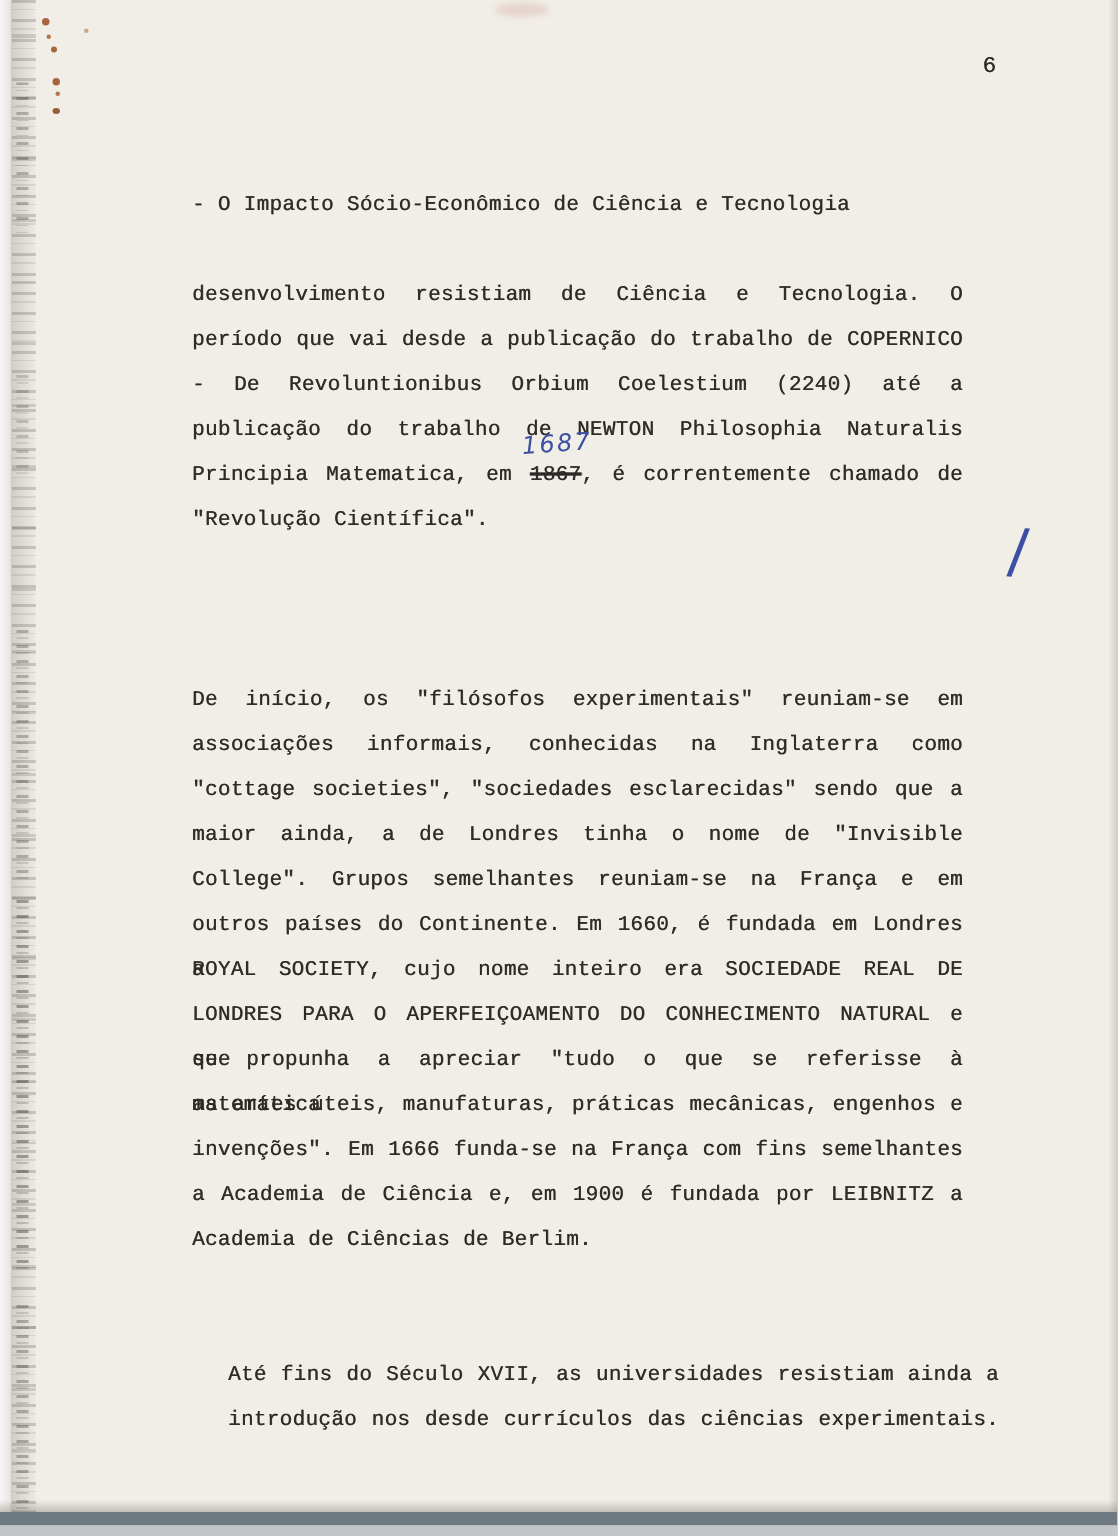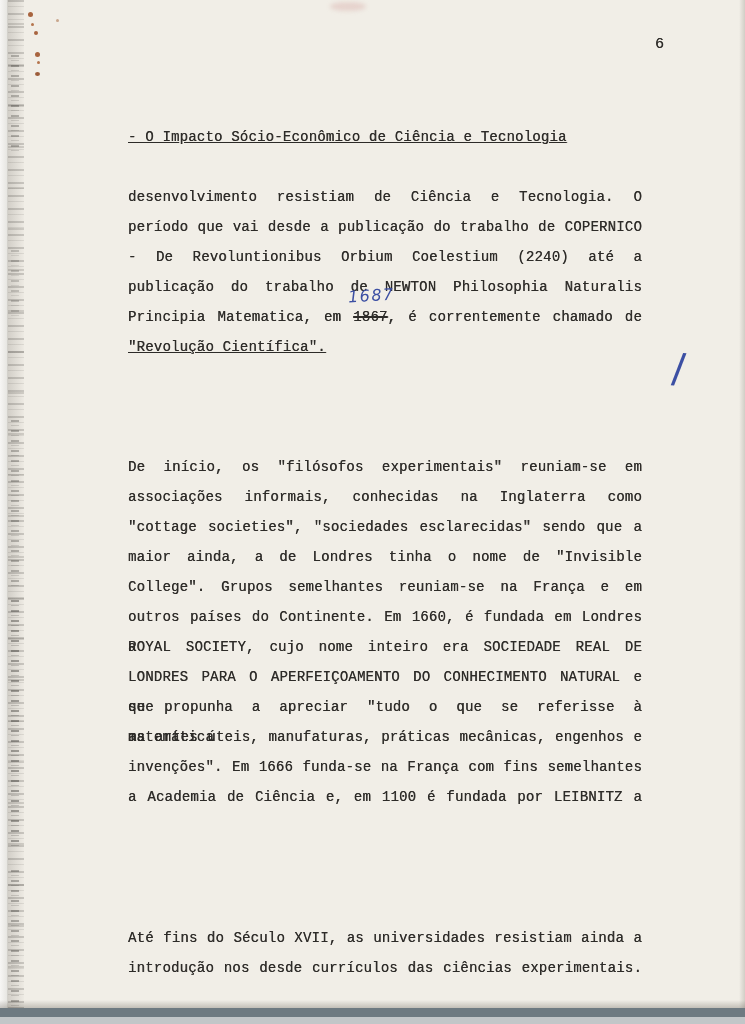--- a/index.html
+++ b/index.html
@@ -61,21 +61,21 @@
   }
   
   .typed {
     position: absolute; left: 128px; width: 514px;
     font-size: 14px; line-height: 30px;
     color: #2d2b28;
     text-shadow: 0.3px 0 0 rgba(45,43,40,0.8);
     letter-spacing: 0.2px;
   }
   .tline  { height: 30px; text-align: justify; text-align-last: justify; white-space: normal; }
-  .lline  { height: 30px; text-align: left; text-align-last: left; text-decoration: underline; }
+  .lline  { height: 30px; text-align: left; text-align-last: left; }
   #page-number {
     position: absolute; left: 655px; top: 34px;
     font-size: 15px; line-height: 22px; color: #2d2b28;
     text-shadow: 0.3px 0 0 rgba(45,43,40,0.8);
   }
   
   .struck {
     position: relative;
     text-decoration: line-through;
     text-decoration-thickness: 1.5px;
@@ -145,23 +145,24 @@
     <div class="tline">associações informais, conhecidas na Inglaterra como</div>
     <div class="tline">"cottage societies", "sociedades esclarecidas" sendo que a</div>
     <div class="tline">maior ainda, a de Londres tinha o nome de "Invisible</div>
     <div class="tline">College". Grupos semelhantes reuniam-se na França e em</div>
     <div class="tline">outros países do Continente. Em 1660, é fundada em Londres a</div>
     <div class="tline">ROYAL SOCIETY, cujo nome inteiro era SOCIEDADE REAL DE</div>
     <div class="tline">LONDRES PARA O APERFEIÇOAMENTO DO CONHECIMENTO NATURAL e que</div>
     <div class="tline">se propunha a apreciar "tudo o que se referisse à matemática</div>
     <div class="tline">as artes úteis, manufaturas, práticas mecânicas, engenhos e</div>
     <div class="tline">invenções". Em 1666 funda-se na França com fins semelhantes</div>
-    <div class="tline">a Academia de Ciência e, em 1100 é fundada por LEIBNITZ a</div>
+    <div class="tline">a Academia de Ciência e, em 1900 é fundada por LEIBNITZ a</div>
+    <div class="lline">Academia de Ciências de Berlim.</div>
   </div>
 
-  <div class="typed" style="top:923px;">
+  <div class="typed" style="top:902px;margin-left:24px;">
     <div class="tline">Até fins do Século XVII, as universidades resistiam ainda a</div>
     <div class="tline">introdução nos desde currículos das ciências experimentais.</div>
   </div>
 
   <div class="margin-slash">/</div>
 
 </div>
 
 </body></html>

